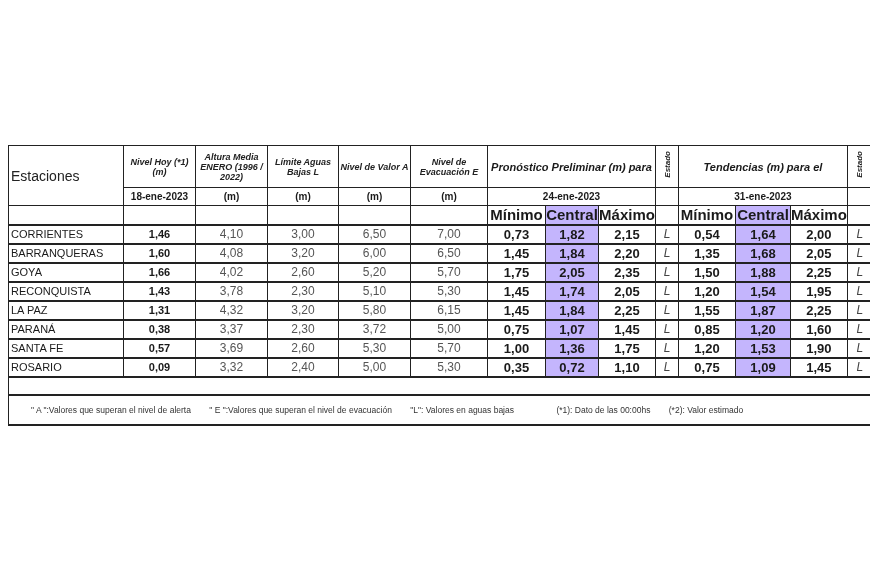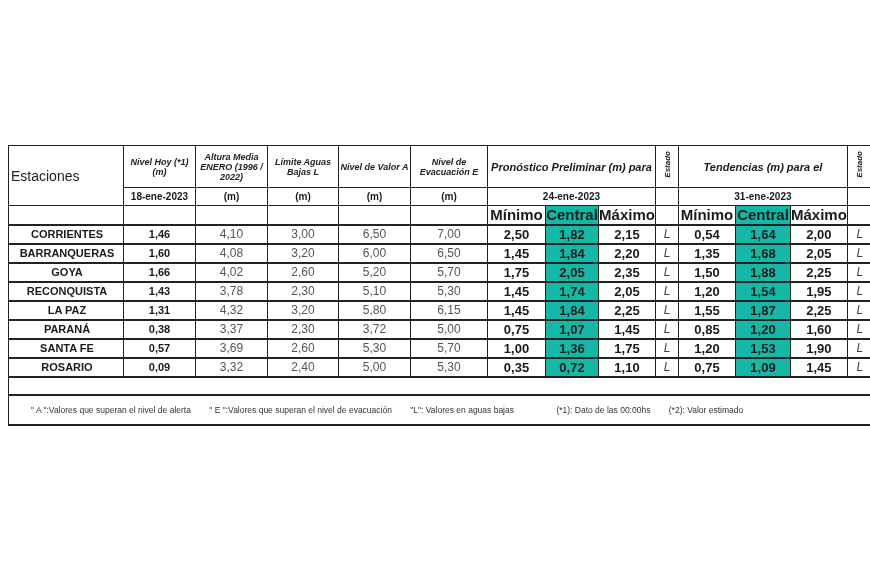--- a/index.html
+++ b/index.html
@@ -7,25 +7,25 @@
   .sheet { position:absolute; left:8px; top:145px; width:870px; }
   table { border-collapse:collapse; table-layout:fixed; }
   td { border:1px solid #222; padding:0; text-align:center; vertical-align:middle; overflow:hidden; white-space:nowrap; }
   .hdr { font-style:italic; font-weight:bold; font-size:9px; line-height:10px; white-space:normal; color:#222; }
   .hdr-big { font-size:14px; text-align:left; padding-left:2px; font-weight:normal; color:#222; }
   .hdr-wide { font-style:italic; font-weight:bold; font-size:11px; }
   .date { font-weight:bold; font-size:10px; }
   .unit { font-weight:bold; font-size:10px; }
   .sub { font-weight:bold; font-size:15px; }
   .vert { writing-mode:vertical-rl; transform:rotate(180deg); font-style:italic; font-weight:bold; font-size:8px; display:inline-block; }
-  .station { text-align:center; padding-left:2px; font-weight:bold; font-size:11px;margin-left:16px; }
+  .station { text-align:left; padding-left:2px; font-weight:normal; font-size:11px;margin-left:16px; }
   .bold-num { font-weight:bold; font-size:11px; }
   .light-num { font-size:12px; color:#555; }
   .fc-num { font-weight:bold; font-size:13px; }
-  .central { background:#14b8a6; }
+  .central { background:#c4b5fd; }
   .estado { font-style:italic; font-size:12px; color:#444; }
   .row-data td { height:17px; border-top:2px solid #222; border-bottom:2px solid #222; }
   .footer-cell { text-align:left; font-size:8.5px; color:#333; height:28px; padding-left:22px; border-left:1px solid #222; border-right:none; }
   .foot span { margin-right:16px; }
 </style>
 </head>
 <body>
 
 <div class="sheet">
 <table>
@@ -86,21 +86,21 @@
     <td></td>
   </tr>
 
   <tr class="row-data">
     <td class="station">CORRIENTES</td>
     <td class="bold-num">1,46</td>
     <td class="light-num">4,10</td>
     <td class="light-num">3,00</td>
     <td class="light-num">6,50</td>
     <td class="light-num">7,00</td>
-    <td class="fc-num">2,50</td>
+    <td class="fc-num">0,73</td>
     <td class="fc-num central">1,82</td>
     <td class="fc-num">2,15</td>
     <td class="estado">L</td>
     <td class="fc-num">0,54</td>
     <td class="fc-num central">1,64</td>
     <td class="fc-num">2,00</td>
     <td class="estado">L</td>
   </tr>
   <tr class="row-data">
     <td class="station">BARRANQUERAS</td>

